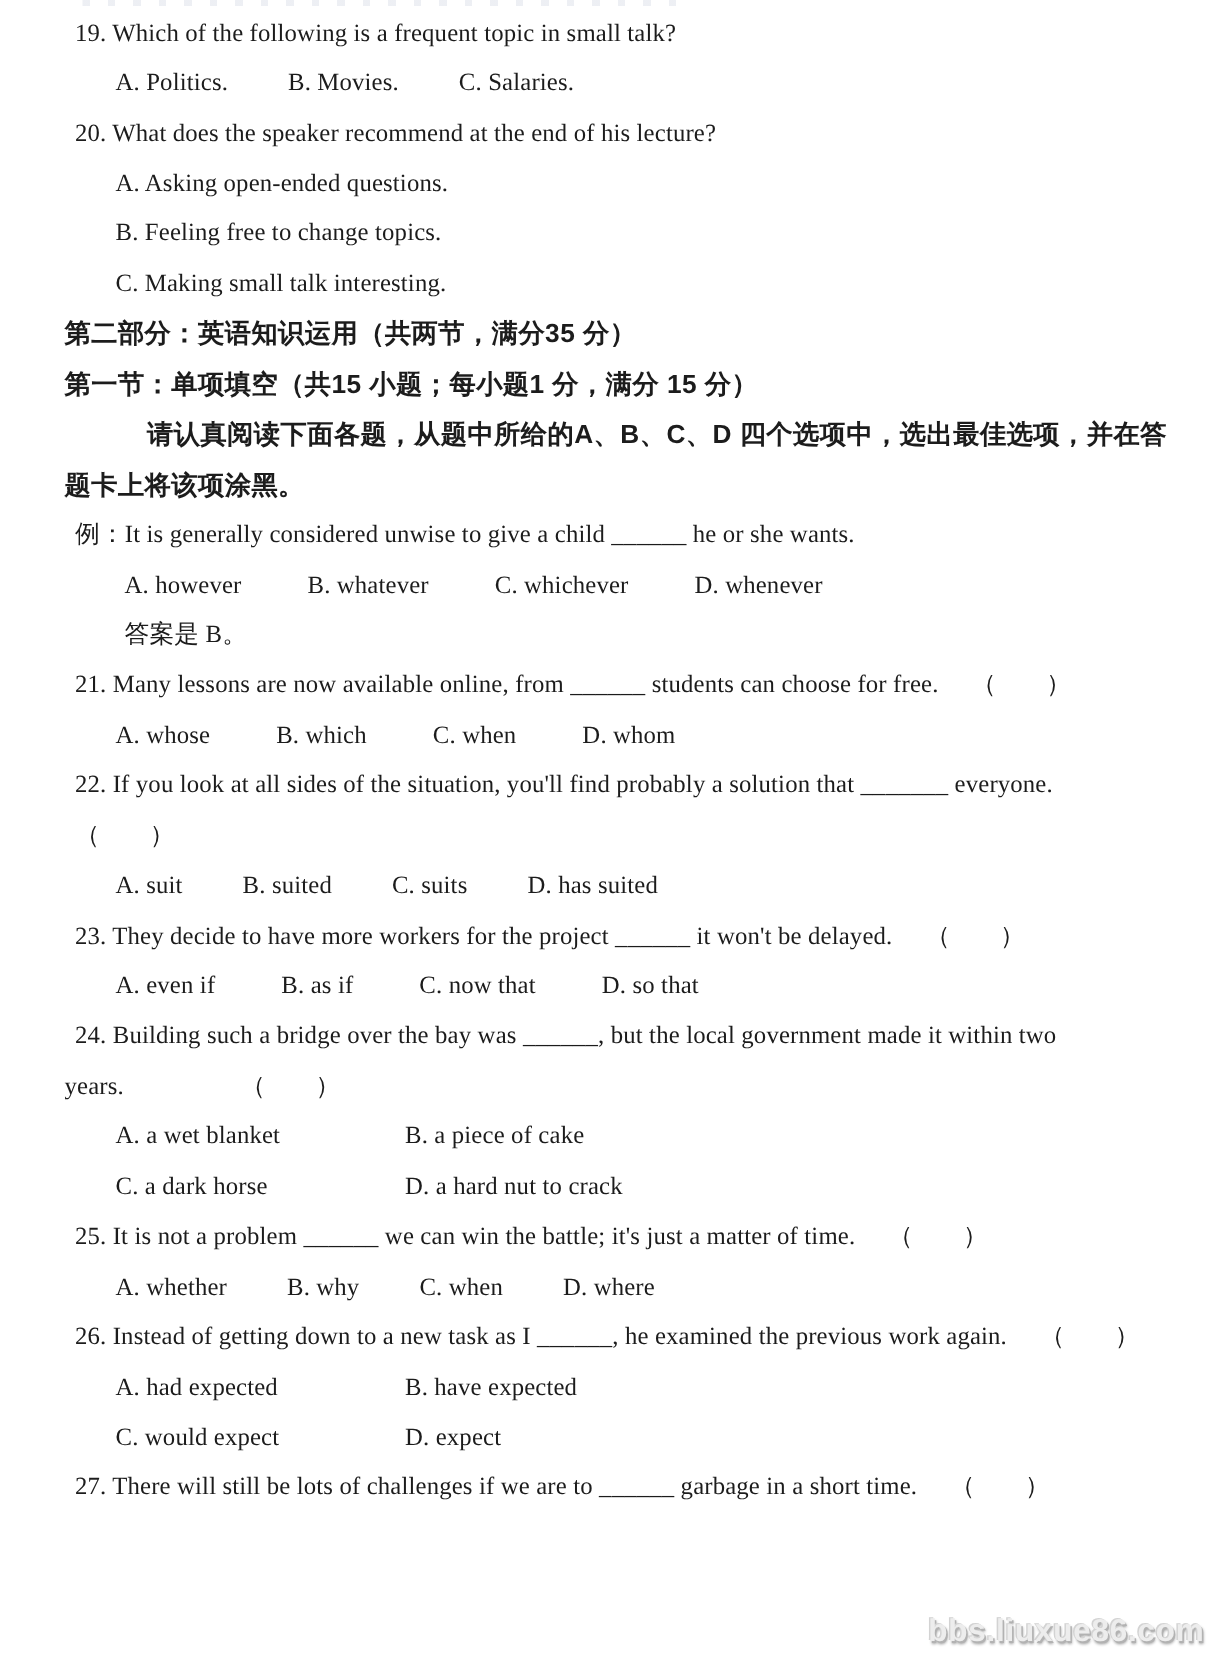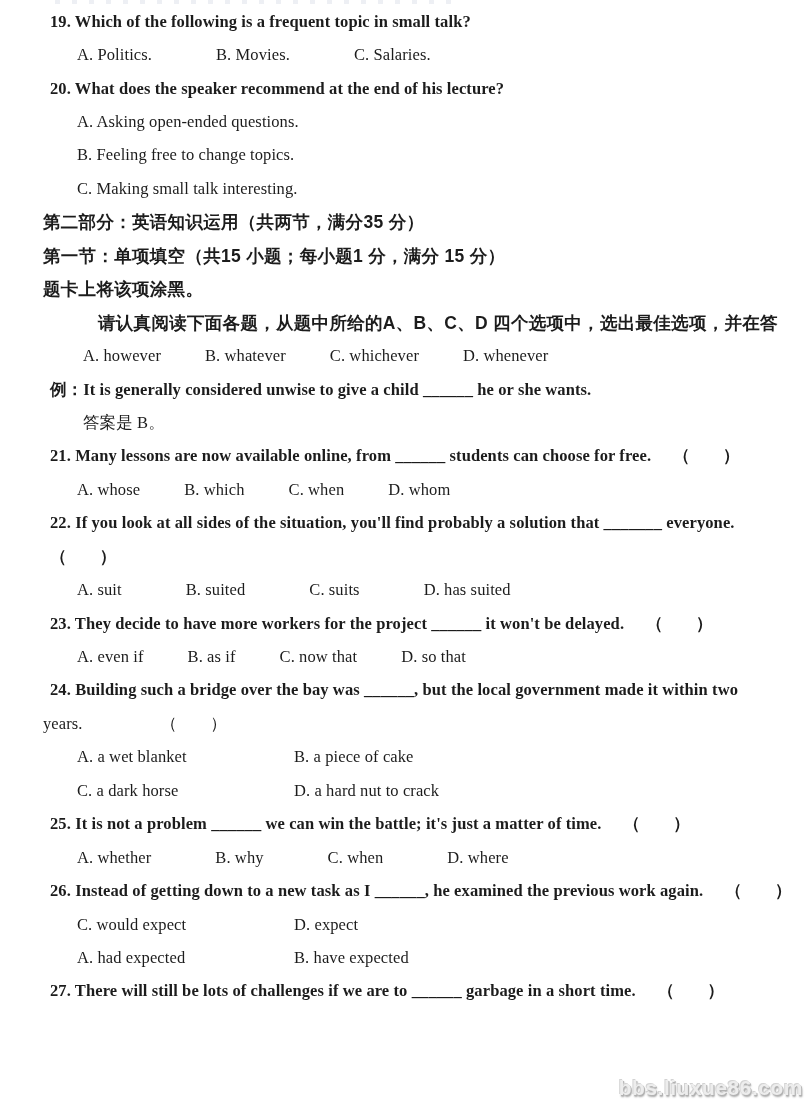--- a/index.html
+++ b/index.html
@@ -16,32 +16,32 @@
   }
   .line{
     height:33.45px;
     display:flex;
     align-items:center;
     white-space:pre;
     font-size:16.5px;
     letter-spacing:.1px;
   }
   .pl-head{padding-left:43px;}
-  .pl-q{padding-left:50px;font-weight:bold;}
+  .pl-q{padding-left:50px;}
   .pl-cont{padding-left:43px;gap:40px;}
   .pl-opt{padding-left:77px;}
   .pl-ex{padding-left:83px;}
   .pl-instr{padding-left:98px;}
   .bold-cn{
     font-family:"Liberation Sans","DejaVu Sans",sans-serif;
     font-weight:700;
     font-size:17.5px;
     letter-spacing:.3px;
   }
-  .opts-row{display:flex;column-gap:64px;}
+  .opts-row{display:flex;column-gap:40px;}
   .opts-row.wide{column-gap:44px;}
   .two-col span:first-child{display:inline-block;min-width:153px;}
   .bracket{margin-left:22px;}
   .bracket-24{margin-left:38px;}
   .top-artifact{
     position:absolute;top:0;left:55px;width:400px;height:4px;
     background:repeating-linear-gradient(90deg,#e4e7ee 0 5px,transparent 5px 17px);
     opacity:.65;
   }
   .watermark{
@@ -77,30 +77,30 @@
     <span>C. Salaries.</span>
   </div>
 
   <div class="line pl-q">20. What does the speaker recommend at the end of his lecture?</div>
   <div class="line pl-opt">A. Asking open-ended questions.</div>
   <div class="line pl-opt">B. Feeling free to change topics.</div>
   <div class="line pl-opt">C. Making small talk interesting.</div>
 
   <div class="line pl-head bold-cn">第二部分：英语知识运用（共两节，满分35 分）</div>
   <div class="line pl-head bold-cn">第一节：单项填空（共15 小题；每小题1 分，满分 15 分）</div>
+  <div class="line pl-instr bold-cn">请认真阅读下面各题，从题中所给的A、B、C、D 四个选项中，选出最佳选项，并在答</div>
   <div class="line pl-head bold-cn">题卡上将该项涂黑。</div>
-  <div class="line pl-instr bold-cn">请认真阅读下面各题，从题中所给的A、B、C、D 四个选项中，选出最佳选项，并在答</div>
 
+  <div class="line pl-q">例：It is generally considered unwise to give a child ______ he or she wants.</div>
   <div class="line pl-ex opts-row wide">
     <span>A. however</span>
     <span>B. whatever</span>
     <span>C. whichever</span>
     <span>D. whenever</span>
   </div>
-  <div class="line pl-q">例：It is generally considered unwise to give a child ______ he or she wants.</div>
   <div class="line pl-ex">答案是 B。</div>
 
   <div class="line pl-q">
     <span>21. Many lessons are now available online, from ______ students can choose for free.</span>
     <span class="bracket">（　　）</span>
   </div>
   <div class="line pl-opt opts-row wide">
     <span>A. whose</span>
     <span>B. which</span>
     <span>C. when</span>
@@ -150,26 +150,26 @@
     <span>B. why</span>
     <span>C. when</span>
     <span>D. where</span>
   </div>
 
   <div class="line pl-q">
     <span>26. Instead of getting down to a new task as I ______, he examined the previous work again.</span>
     <span class="bracket">（　　）</span>
   </div>
   <div class="line pl-opt opts-row two-col">
+    <span>A. had expected</span>
+    <span>B. have expected</span>
+  </div>
+  <div class="line pl-opt opts-row two-col">
     <span>C. would expect</span>
     <span>D. expect</span>
-  </div>
-  <div class="line pl-opt opts-row two-col">
-    <span>A. had expected</span>
-    <span>B. have expected</span>
   </div>
 
   <div class="line pl-q">
     <span>27. There will still be lots of challenges if we are to ______ garbage in a short time.</span>
     <span class="bracket">（　　）</span>
   </div>
 
 </div>
 
 <div class="watermark">

